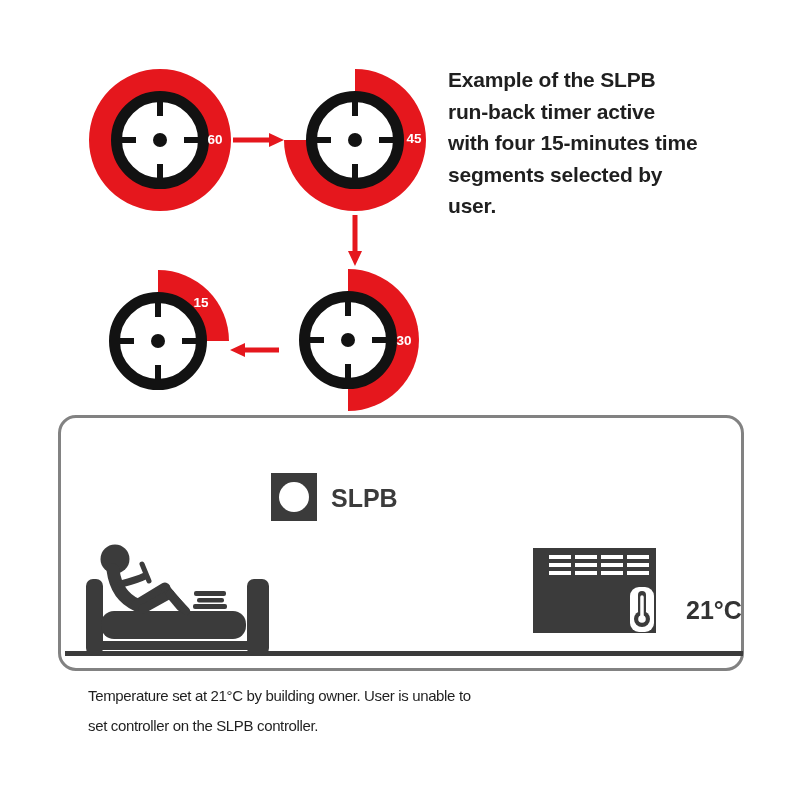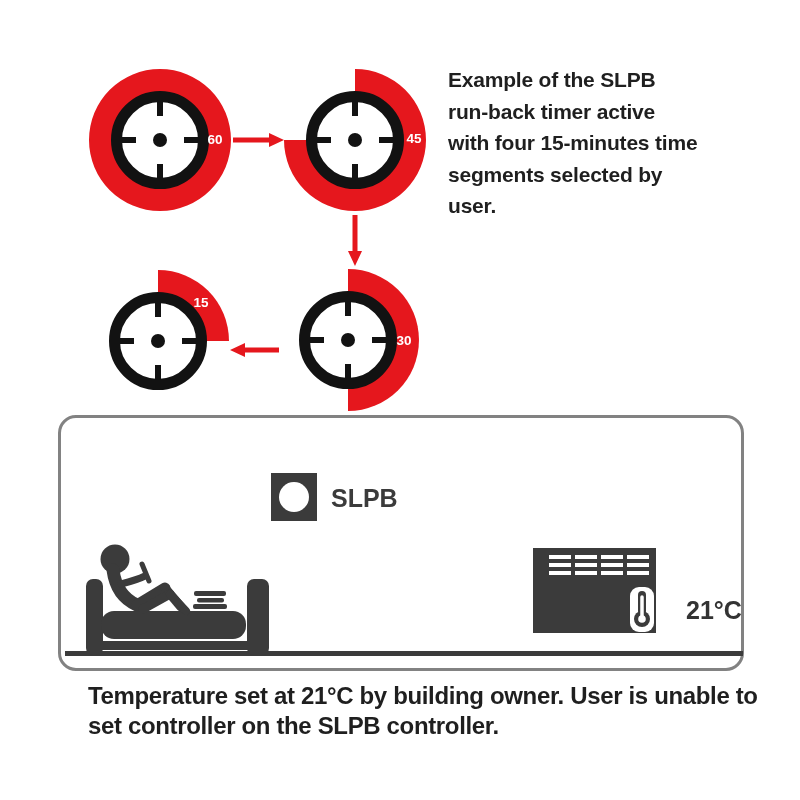--- a/index.html
+++ b/index.html
@@ -39,21 +39,21 @@
   .therm-svg{position:absolute;left:97px;top:39px;}
   .temp-label{position:absolute;left:604px;top:177px;font-size:25px;line-height:30px;
     font-weight:700;color:#333;white-space:nowrap;margin-left:21px;}
   .floor{position:absolute;left:4px;top:233px;width:678px;height:5px;
     background:var(--dark,#3b3b3b);}
   .couch-svg{position:absolute;left:20px;top:120px;}
   .dk{fill:var(--dark,#3b3b3b);}
   .limb{stroke:var(--dark,#3b3b3b);fill:none;stroke-linecap:round;}
   
   .caption{position:absolute;left:88px;top:681px;
-    font-size:24px;line-height:30px;font-weight:700;letter-spacing:-0.35px;}
+    font-size:15px;line-height:30px;font-weight:400;letter-spacing:-0.35px;}
   .caption div{white-space:nowrap;}
 </style>
 </head>
 <body>
 
 <div class="canvas">
 
   <svg class="timer-svg" width="450" height="430" viewBox="0 0 450 430">
 
     <g>

